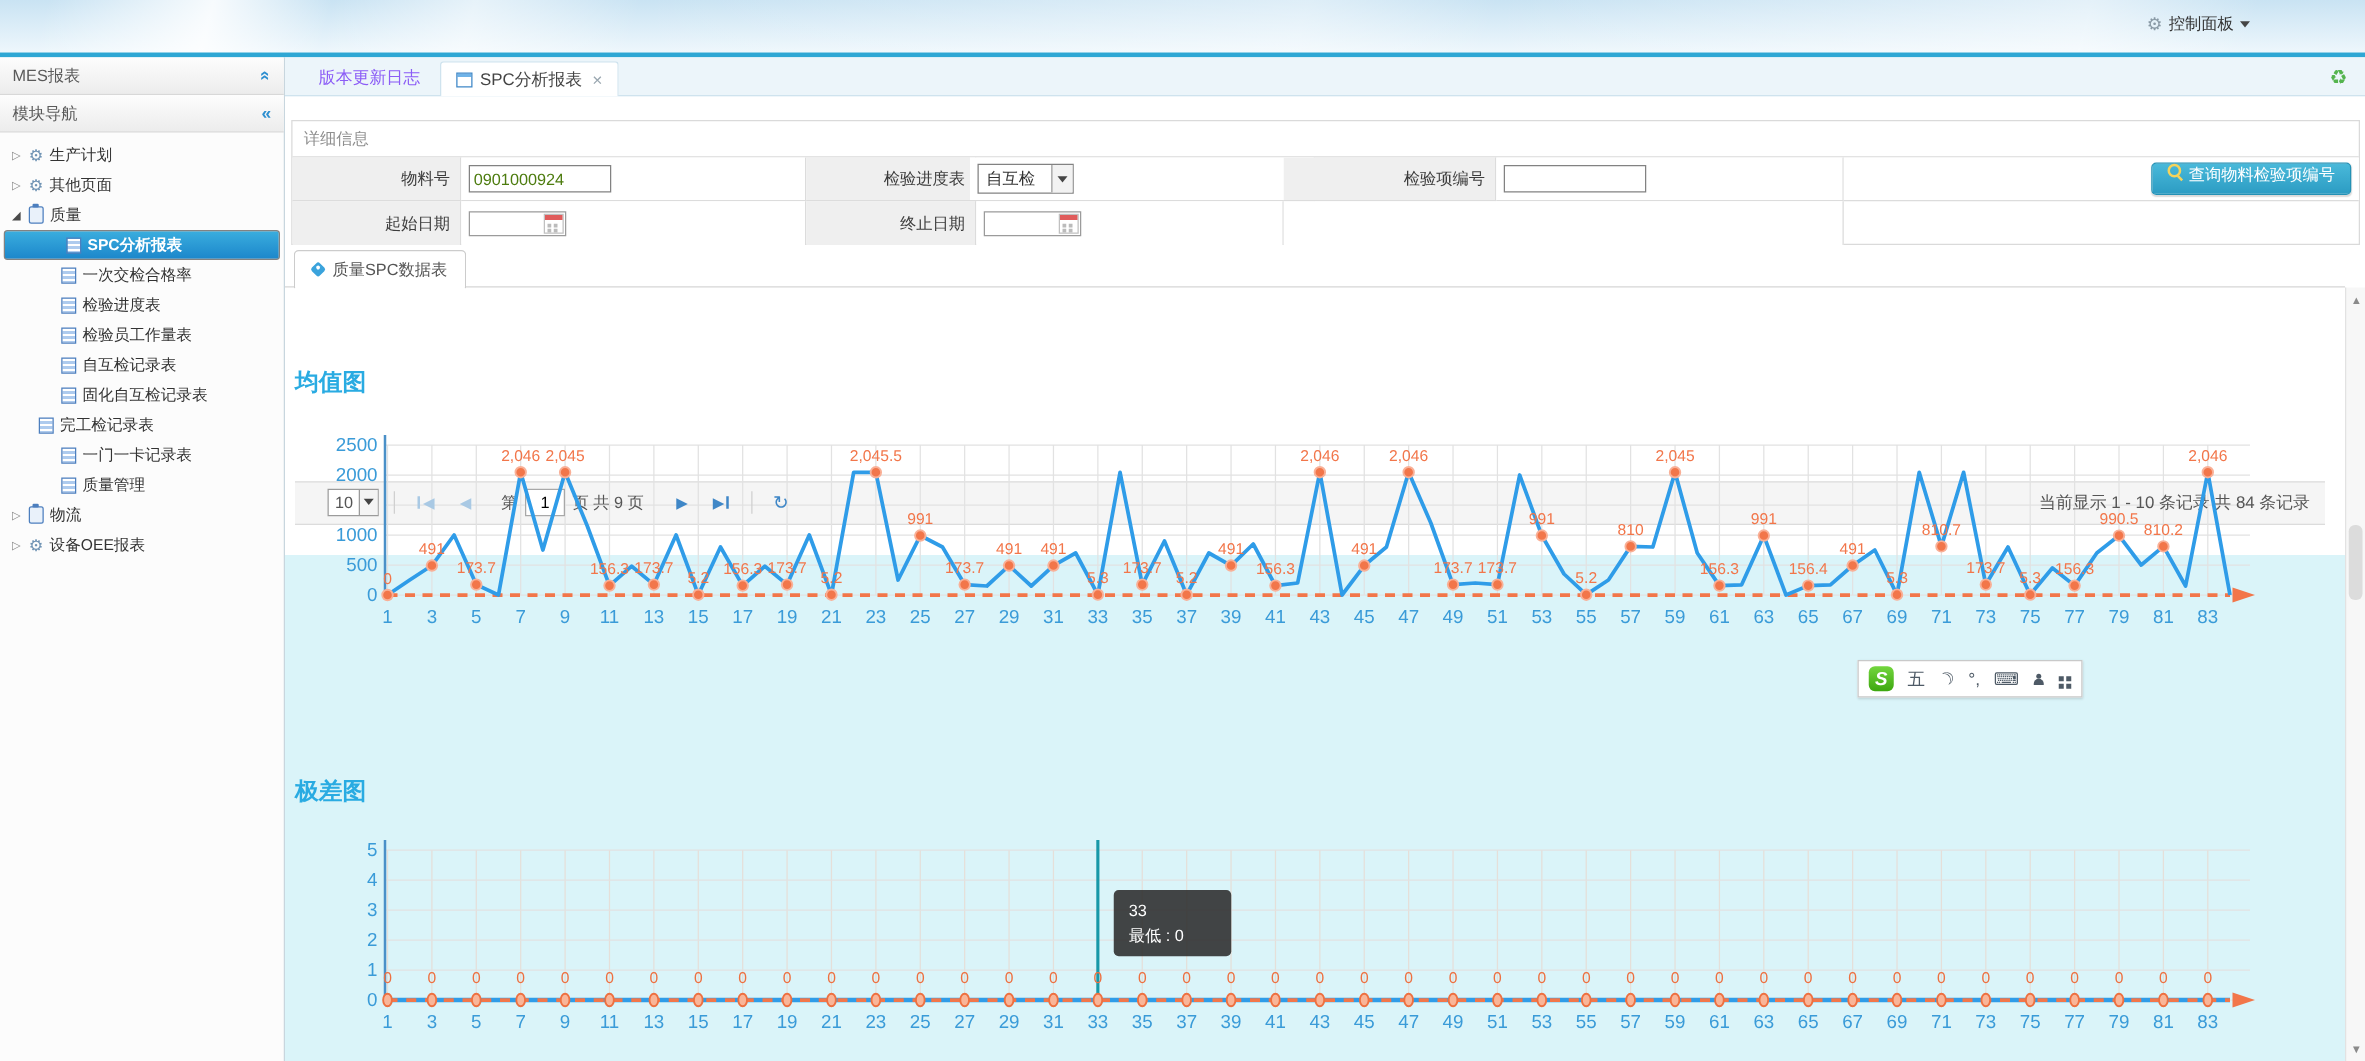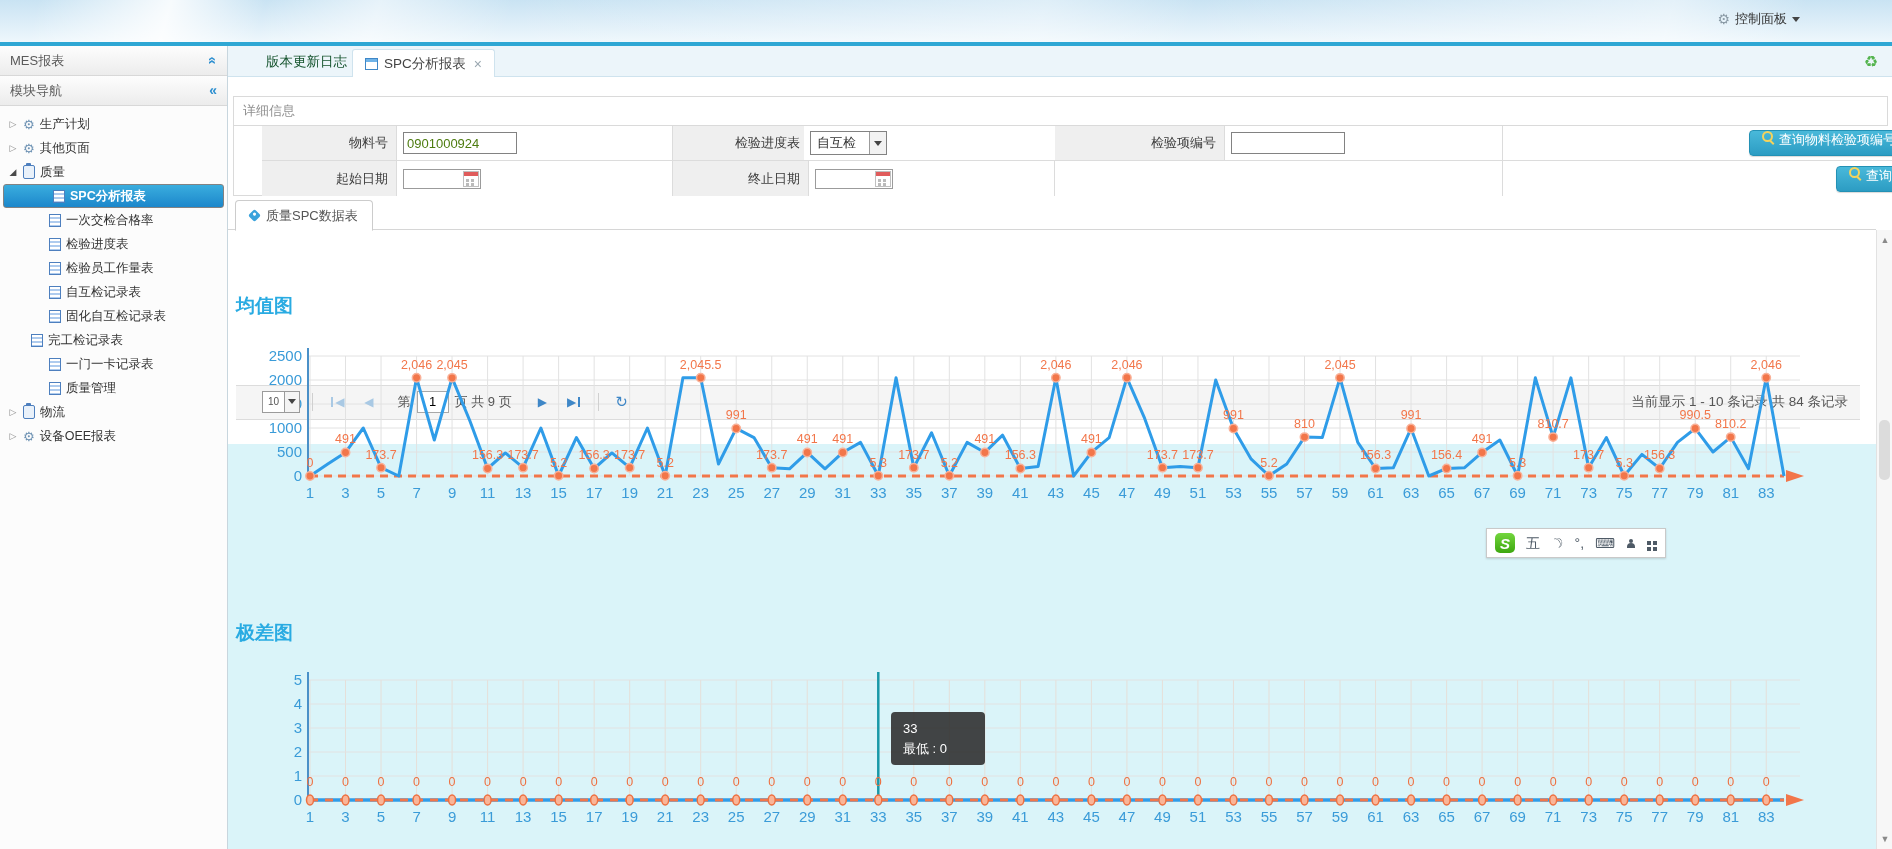--- a/index.html
+++ b/index.html
@@ -26,32 +26,32 @@
   .exp{width:10px;text-align:center;color:#8a8a8a;font-size:9px;flex:0 0 10px;}
   .exp.open{color:#4a4a4a;}
   .icon-gear-s{color:#6f93b4;font-size:13px;line-height:1;}
   .icon-clip{width:10px;height:12px;border:1px solid #4d7fbe;background:#e9f1fa;border-radius:2px;position:relative;flex:0 0 10px;}
   .icon-clip:before{content:"";position:absolute;left:2px;top:-3px;width:5px;height:3px;background:#4d7fbe;border-radius:1px;}
   .icon-report{width:10px;height:11px;border:1px solid #4d7fbe;flex:0 0 10px;
     background:repeating-linear-gradient(180deg,#fff 0 2px,#aecbee 2px 4px);}
   
   .main{position:absolute;left:228px;top:46px;width:1664px;height:803px;background:#fff;}
   .tabbar{position:absolute;left:0;top:0;width:100%;height:30px;background:#ecf5fa;border-bottom:1px solid #cfe3ee;}
-  .tab-inactive{position:absolute;left:38px;top:7px;color:#14532d;font-size:13.5px;cursor:pointer;}
+  .tab-inactive{position:absolute;left:27px;top:7px;color:#8b5cf6;font-size:13.5px;cursor:pointer;}
   .tab-active{position:absolute;left:124px;top:3px;height:27px;padding:0 12px;background:#fff;
     border:1px solid #cfe3ee;border-bottom:none;border-radius:3px 3px 0 0;display:flex;align-items:center;gap:6px;font-size:13.5px;color:#444;cursor:pointer;}
   .icon-table{width:11px;height:10px;border:1px solid #3f87c7;
     background:linear-gradient(#6fb3e8 0 3px,#fff 3px),repeating-linear-gradient(90deg,#cfe3f5 0 3px,#fff 3px 5px);}
   .tab-x{color:#9aa7b0;font-size:14px;margin-left:2px;cursor:pointer;}
   .icon-recycle{position:absolute;right:14px;top:6px;color:#54b44e;font-size:16px;cursor:pointer;}
   
   .dwrap{position:absolute;left:5px;top:50px;width:1653px;height:98px;border:1px solid #dadada;background:#fff;}
   .dtitle{position:absolute;left:9px;top:5px;color:#8f8f8f;font-size:13px;}
   .ftable{position:absolute;left:0;top:28px;width:1653px;height:70px;border-top:1px solid #dadada;}
-  .fc{position:absolute;box-sizing:border-box;height:35px;border-right:1px solid #dcdcdc;border-bottom:1px solid #dcdcdc;display:flex;align-items:center;margin-left:28px;}
+  .fc{position:absolute;box-sizing:border-box;height:35px;border-right:1px solid #dcdcdc;border-bottom:1px solid #dcdcdc;display:flex;align-items:center;}
   .fl{background:#efefef;justify-content:flex-end;padding-right:8px;color:#3c3c3c;}
   .fv{background:#fff;padding-left:6px;}
   .r2{top:35px;border-bottom:none;}
   .tin{height:20px;border:1px solid #828282;font-size:13px;padding:0 3px;font-family:inherit;color:#4d7c0f;}
   .sel{height:22px;border:1px solid #828282;background:#fff;display:flex;align-items:center;cursor:pointer;}
   .sel .st{padding:0 6px;font-size:13px;min-width:46px;}
   .sel .sb{width:16px;height:100%;border-left:1px solid #9b9b9b;background:#f2f2f2;display:flex;align-items:center;justify-content:center;}
   .datebox{width:76px;height:18px;border:1px solid #9b9b9b;background:#fff;position:relative;}
   .cal{position:absolute;right:1px;top:1px;width:14px;height:14px;border:1px solid #c0c0c0;background:#fff;cursor:pointer;}
   .cal:before{content:"";position:absolute;left:0;top:0;width:100%;height:4px;background:#e05c5c;}
@@ -68,21 +68,21 @@
   .icon-tag:after{content:"";position:absolute;left:2px;top:2px;width:3px;height:3px;background:#fff;border-radius:50%;}
   
   .cyan{position:absolute;left:0;top:398px;width:1648px;height:405px;background:#daf4f9;z-index:0;}
   .chart-title{position:absolute;left:8px;color:#29abe2;font-size:19px;font-weight:bold;z-index:2;}
   .t1{top:247px;} .t2{top:574px;}
   .pgstrip-bg{position:absolute;left:8px;top:339px;width:1624px;height:33px;background:rgba(242,242,242,.8);
     border-top:1px solid #dcdcdc;border-bottom:1px solid #dcdcdc;z-index:1;}
   svg.axis{position:absolute;left:0;top:284px;z-index:2;pointer-events:none;}
   .pgctrls{position:absolute;left:0;top:339px;width:1648px;height:33px;z-index:3;display:flex;align-items:center;font-size:13px;color:#555;}
   .pgsel{margin-left:34px;height:20px;border:1px solid #9b9b9b;background:#fff;display:flex;align-items:center;cursor:pointer;}
-  .pgsel .st{padding:0 5px;font-size:10px;}
+  .pgsel .st{padding:0 5px;font-size:13px;}
   .pgsel .sb{width:14px;height:100%;border-left:1px solid #9b9b9b;background:#f4f4f4;display:flex;align-items:center;justify-content:center;}
   .pgsep{width:1px;height:18px;background:#d0d0d0;margin:0 12px;}
   .pgb{position:relative;color:#3f87c7;font-size:12px;cursor:pointer;margin:0 10px;line-height:1;}
   .pgb.dis{color:#a9c9e4;}
   .pgb .bar{position:absolute;width:2px;height:10px;background:currentColor;top:1px;}
   .pgin{width:26px;height:18px;border:1px solid #a8a8a8;text-align:center;font-size:13px;font-family:inherit;margin:0 6px;}
   .pgref{color:#3f87c7;font-size:15px;cursor:pointer;margin-left:4px;}
   .pgrec{position:absolute;right:28px;top:0;height:33px;display:flex;align-items:center;color:#555;font-size:13.5px;}
   svg.lineplot{position:absolute;left:0;top:284px;z-index:4;pointer-events:none;}
   svg.rangeplot{position:absolute;left:0;top:614px;z-index:2;}
@@ -245,26 +245,20 @@
               <span class="cal"></span>
             </span>
         </div>
         <div class="fc fl r2" style="left:411px;width:136px;">终止日期</div>
         <div class="fc fv r2" style="left:547px;width:246px;">
           <span class="datebox">
               <span class="cal"></span>
             </span>
         </div>
         <div class="fc fv r2" style="left:793px;width:448px;"></div>
-        <div class="fc fv r2" style="left:1241px;width:412px;border-right:none;justify-content:flex-end;padding-right:10px;">
-          <button class="btn">
-            <span class="mag"></span>
-            <span>查询</span>
-          </button>
-        </div>
       </div>
     </div>
 
     <div class="tabline"></div>
     <div class="spc-tab">
       <span class="icon-tag"></span>
       <span>质量SPC数据表</span>
     </div>
 
     <div class="cyan"></div>

